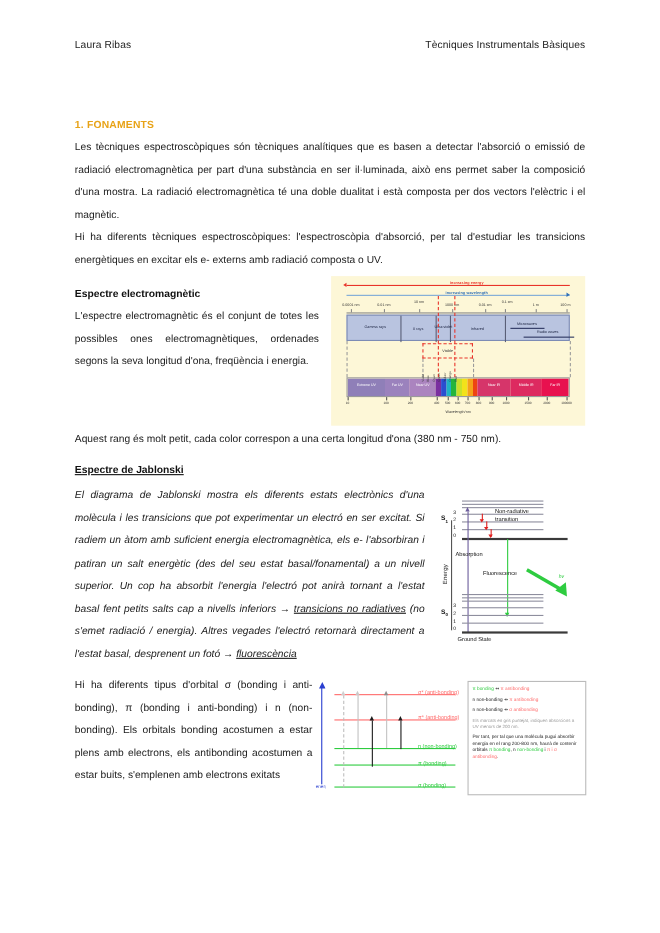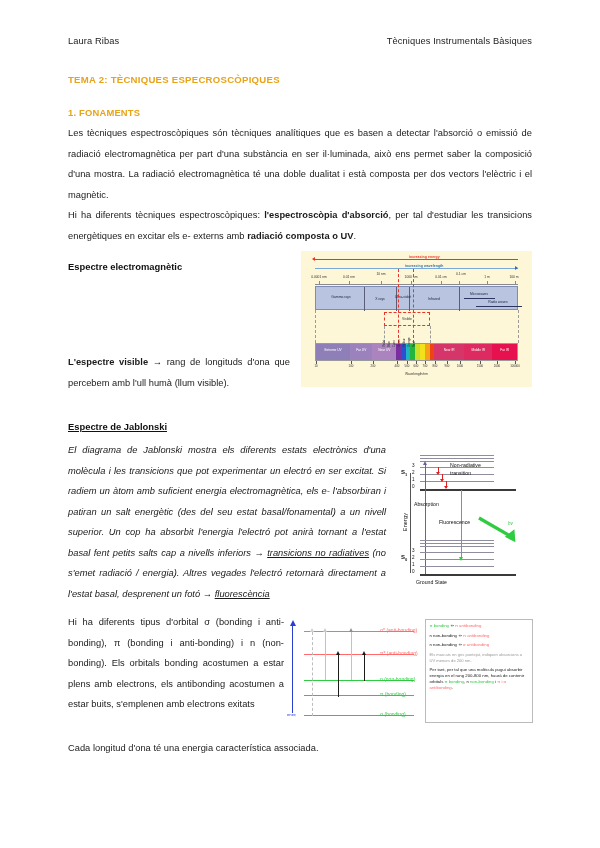--- a/index.html
+++ b/index.html
@@ -37,21 +37,21 @@
 
   
   .p {
     position:absolute;
     font-size:9.3px;
     line-height:20.5px;
     text-align:justify;
     color:#1a1a1a;
     letter-spacing:.02px;
   }
-  .p b { font-weight:bold; }
+  .p b { font-weight:normal; }
   .p u { text-decoration:underline; }
 
   
   .fig-em {
     position:absolute; left:301px; top:251px; width:231px; height:136px;
     background:#fdf7d7; border:0; overflow:hidden;
   }
   .em-arrows { position:absolute; left:0; top:3px; width:231px; height:18px; }
   .em-lbl-e {
     position:absolute; top:1px; left:108px; font-size:3.4px; color:#e8342a;
@@ -192,39 +192,41 @@
 </head>
 <body>
 
 <div class="page">
 
   <div class="hdr">
     <span>Laura Ribas</span>
     <span>Tècniques Instrumentals Bàsiques</span>
   </div>
 
-  <div class="h-main">TEMA 2: TÈCNIQUES ESPECROSCÒPIQUES</div>
 
   <div class="h-sub">1. FONAMENTS</div>
 
   <div class="p" style="left:68px; top:123px; width:464px;">
     <span>Les tècniques espectroscòpiques són tècniques analítiques que es basen a detectar l'absorció o emissió de radiació electromagnètica per part d'una substància en ser il·luminada, això ens permet saber la composició d'una mostra. La radiació electromagnètica té una doble dualitat i està composta per dos vectors l'elèctric i el magnètic.</span>
   </div>
 
   <div class="p" style="left:68px; top:205px; width:464px;">
     <span>Hi ha diferents tècniques espectroscòpiques: </span><b>l'espectroscòpia d'absorció</b><span>, per  tal d'estudiar les transicions energètiques en excitar els e- externs amb </span><b>radiació composta o UV</b><span>.</span>
   </div>
 
   <div class="h-bold" style="position:absolute; left:68px; top:261px;">Espectre electromagnètic</div>
 
-
-  <div class="p" style="left:68px; top:352px; width:222px;">
-    <b>L'espectre visible</b><span> → rang de longituds d'ona que percebem amb l'ull humà (llum visible).</span>
-  </div>
-
+  <div class="p" style="left:68px; top:277px; width:222px;">
+    <span>L'espectre electromagnètic és el conjunt de totes les possibles ones electromagnètiques, ordenades segons la seva longitud d'ona, freqüència i energia.</span>
+  </div>
+
+
+  <div class="p" style="left:68px; top:389px; width:464px;">
+    <span>Aquest rang és molt petit, cada color correspon a una certa longitud d'ona (380 nm - 750 nm).</span>
+  </div>
 
   <div class="fig-em">
     <div class="em-arrows">
       <div class="em-tri-l"></div>
       <div class="em-line-e"></div>
       <div class="em-lbl-e">increasing energy</div>
       <div class="em-line-w"></div>
       <div class="em-tri-r"></div>
       <div class="em-lbl-w">increasing wavelength</div>
     </div>
@@ -449,17 +451,14 @@
 
     <div class="ob-box">
       <p class="ln"><span class="g">π bonding</span><span class="blk"> ⇸ </span><span class="r">π antibonding</span></p>
       <p class="ln"><span class="blk">n non-bonding</span><span class="blk"> ⇸ </span><span class="r">π antibonding</span></p>
       <p class="ln"><span class="blk">n non-bonding</span><span class="blk"> ⇸ </span><span class="r">σ antibonding</span></p>
       <p class="grey">Els marcats en gris puntejat, indiquen absorcions a UV menors de 200 nm.</p>
       <p class="ln"><span>Per tant, per tal que una molècula pugui absorbir energia en el rang 200-800 nm, haurà de contenir orbitals </span><span class="g">π bonding</span><span>, n </span><span class="g">non-bonding</span><span> i </span><span class="r">π i σ antibonding</span><span>.</span></p>
     </div>
   </div>
 
-  <div class="p" style="left:68px; top:738px; width:464px;">
-    <span>Cada longitud d'ona té una energia característica associada.</span>
-  </div>
 
 </div>
 
 </body></html>

